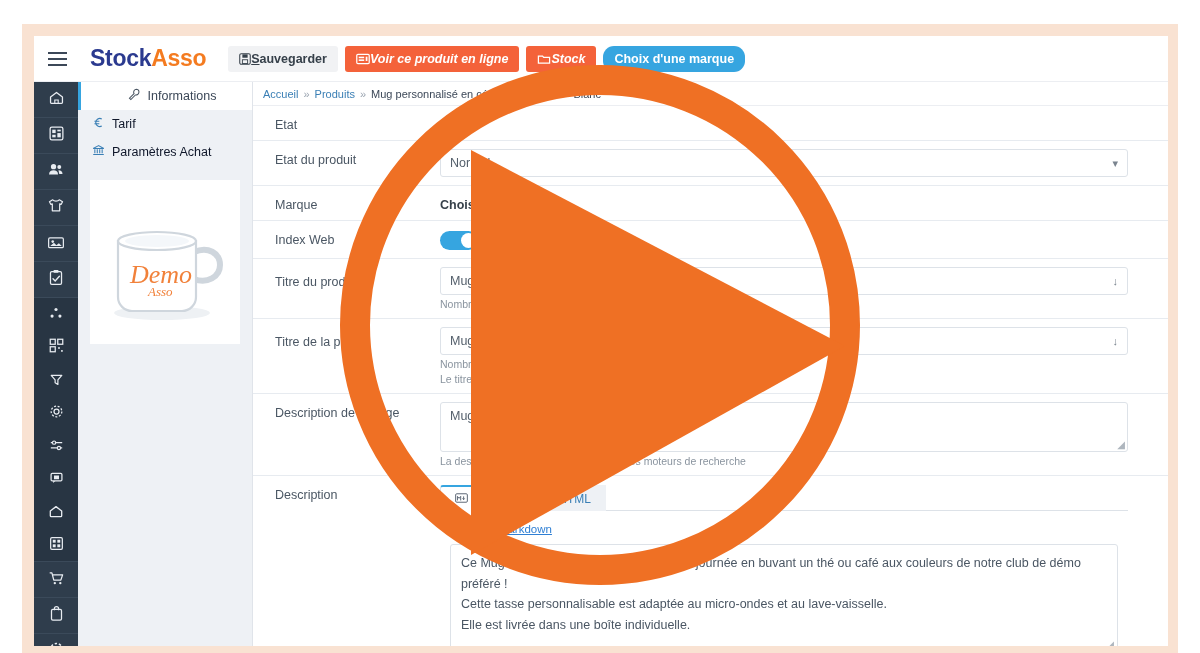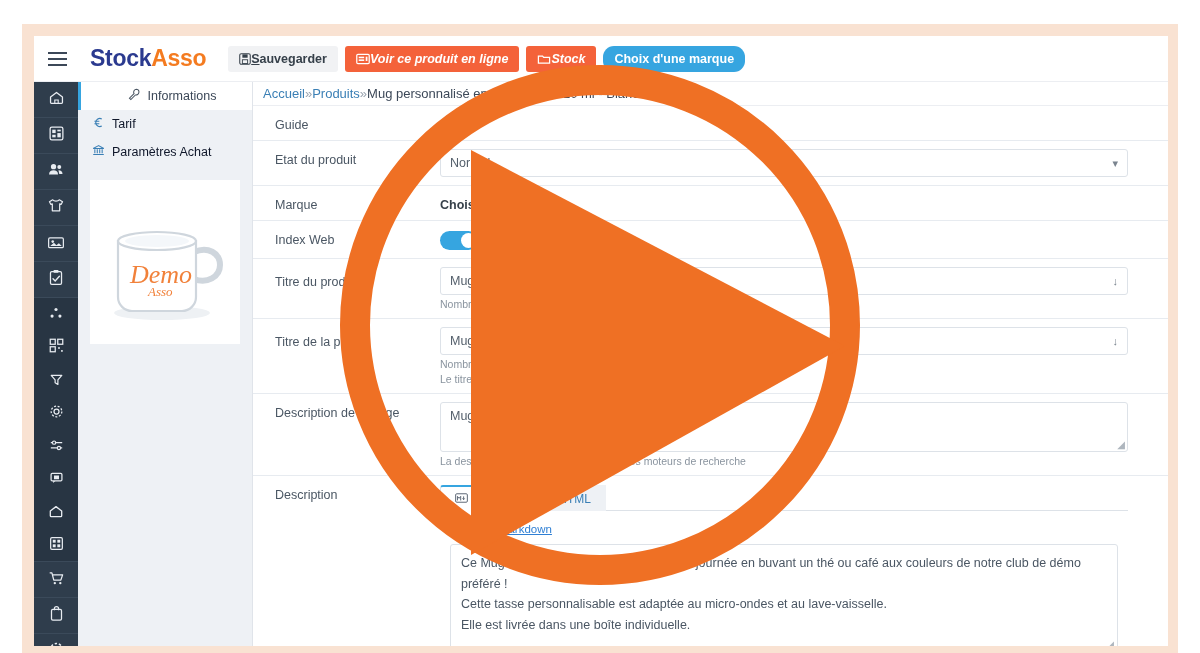--- a/index.html
+++ b/index.html
@@ -104,23 +104,23 @@
     height: 164px;
     display: flex; align-items: center; justify-content: center;
   }
 
   
   #crumb {
     position: absolute; left: 219px; top: 46px;
     width: calc(100% - 219px); height: 24px;
     background: #ffffff;
     border-bottom: 1px solid #eceef2;
-    display: flex; align-items: center; 
+    display: flex; align-items: center; gap: 5px;
     padding-left: 10px;
-    font-size: 13px;
+    font-size: 11px;
   }
   #crumb a { color: #3a7fb5; text-decoration: none; cursor: pointer; }
   #crumb .sep { color: #9aa4b0; }
   #crumb .cur { color: #3c4858; }
 
   
   #form {
     position: absolute; left: 219px; top: 70px;
     width: calc(100% - 219px); height: calc(100% - 70px);
     background: #f6f8fa;
@@ -469,21 +469,21 @@
     <a>Accueil</a>
     <span class="sep">»</span>
     <a>Produits</a>
     <span class="sep">»</span>
     <span class="cur">Mug personnalisé en céramique 310 ml - Blanc</span>
   </div>
 
   <div id="form">
 
     <div class="frow">
-      <div class="flabel">Guide</div>
+      <div class="flabel">Etat</div>
       <div class="fctrl">
             <div class="fstatic">P274</div>
           </div>
     </div>
 
     <div class="frow">
       <div class="flabel">Etat du produit</div>
       <div class="fctrl">
         <div class="inp">
           <span>Normal</span>

